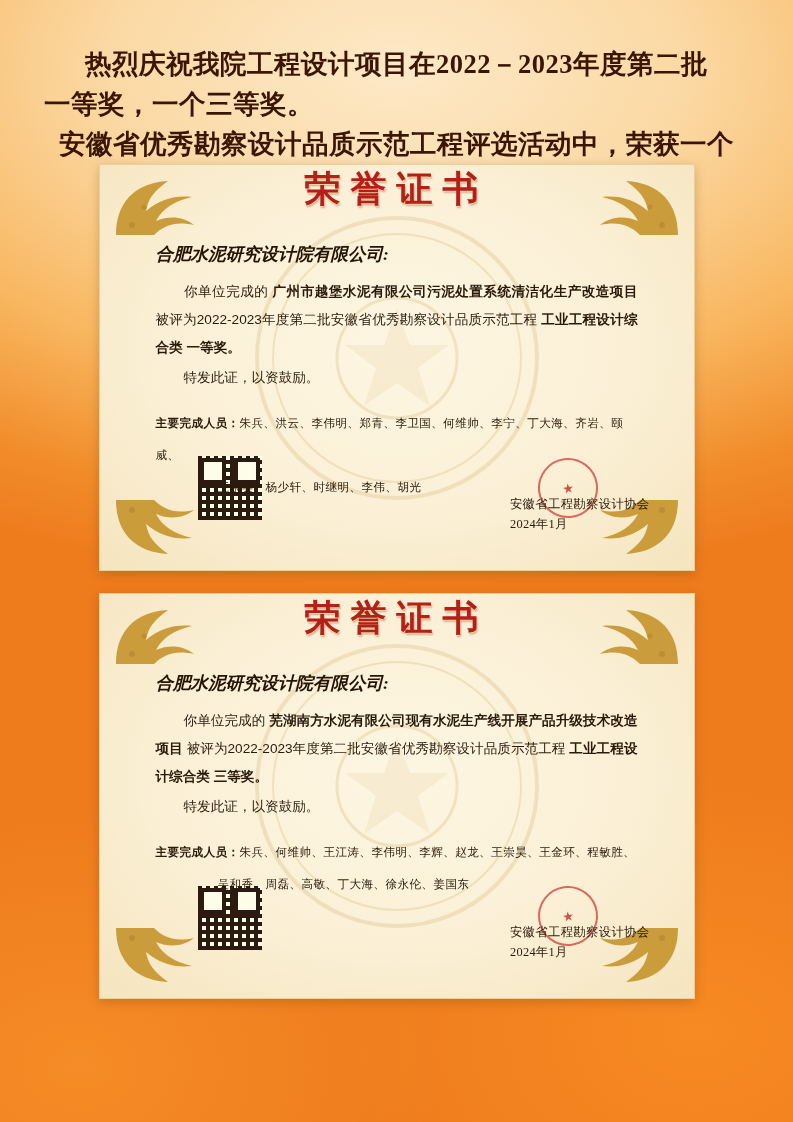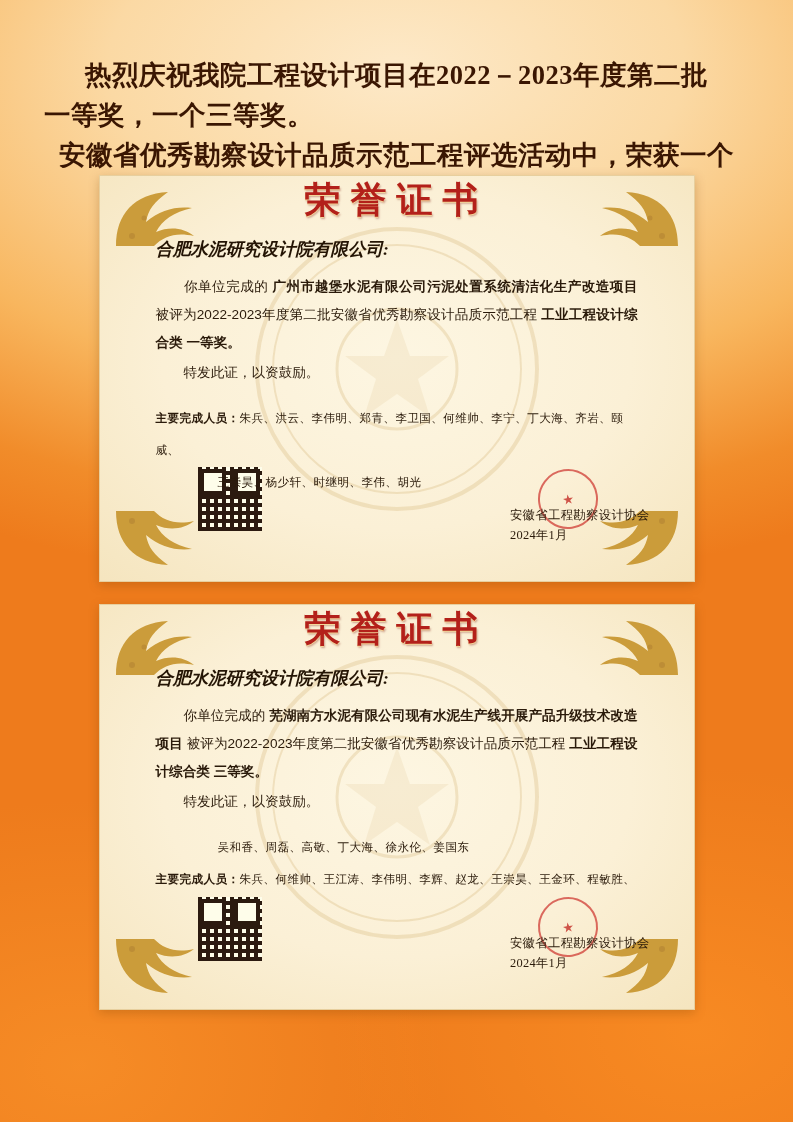--- a/index.html
+++ b/index.html
@@ -29,21 +29,21 @@
     background:
       radial-gradient(ellipse 520px 380px at 88% 92%, rgba(255,150,40,0.55) 0%, rgba(240,120,20,0) 70%),
       radial-gradient(ellipse 520px 380px at 10% 95%, rgba(255,160,50,0.45) 0%, rgba(240,120,20,0) 70%);
     pointer-events: none;
   }
 
   
   .headline {
     position: relative;
     z-index: 3;
-    padding: 55px 26px 0 26px;
+    padding: 44px 26px 0 26px;
     text-align: center;
   }
   .headline-line {
     font-family: "Liberation Serif", "DejaVu Serif", serif;
     font-weight: bold;
     font-size: 26.5px;
     line-height: 40px;
     letter-spacing: 0.5px;
     color: #3a1602;
     white-space: nowrap;
@@ -105,21 +105,21 @@
   .cert-title {
     text-align: center;
     font-family: "Liberation Serif", "DejaVu Serif", serif;
     font-weight: bold;
     font-size: 36px;
     letter-spacing: 10px;
     color: #b3201a;
     text-shadow: 0 1px 0 #f4d79a, 1px 2px 2px rgba(120,20,10,0.35);
   }
   .cert-body {
-    margin-top: 12px;
+    margin-top: 28px;
     font-family: "Liberation Sans", sans-serif;
     color: #2e1d0c;
   }
   .recipient {
     font-family: "Liberation Serif", "DejaVu Serif", serif;
     font-weight: bold;
     font-style: italic;
     font-size: 17.5px;
     color: #241404;
     margin-bottom: 12px;
@@ -317,26 +317,26 @@
             <span class="ind"></span><span>你单位完成的</span>
             <span class="strongish">芜湖南方水泥有限公司现有水泥生产线开展产品升级技术改造项目</span>
             <span>被评为2022-2023年度第二批安徽省优秀勘察设计品质示范工程</span>
             <span class="strongish">工业工程设计综合类</span>
             <span class="strongish">三等奖。</span>
           </div>
           <div class="para para2">
             <span class="ind"></span><span>特发此证，以资鼓励。</span>
           </div>
           <div class="members">
+            <div>
+              <span class="lbl">主要完成人员：</span><span>朱兵、何维帅、王江涛、李伟明、李辉、赵龙、王崇昊、王金环、程敏胜、</span>
+            </div>
             <div style="padding-left:62px;">
               <span>吴和香、周磊、高敬、丁大海、徐永伦、姜国东</span>
             </div>
-            <div>
-              <span class="lbl">主要完成人员：</span><span>朱兵、何维帅、王江涛、李伟明、李辉、赵龙、王崇昊、王金环、程敏胜、</span>
-            </div>
           </div>
         </div>
       </div>
 
       <div class="qr qr2"></div>
 
       <div class="stamp">
         <span class="star">★</span>
       </div>
 

